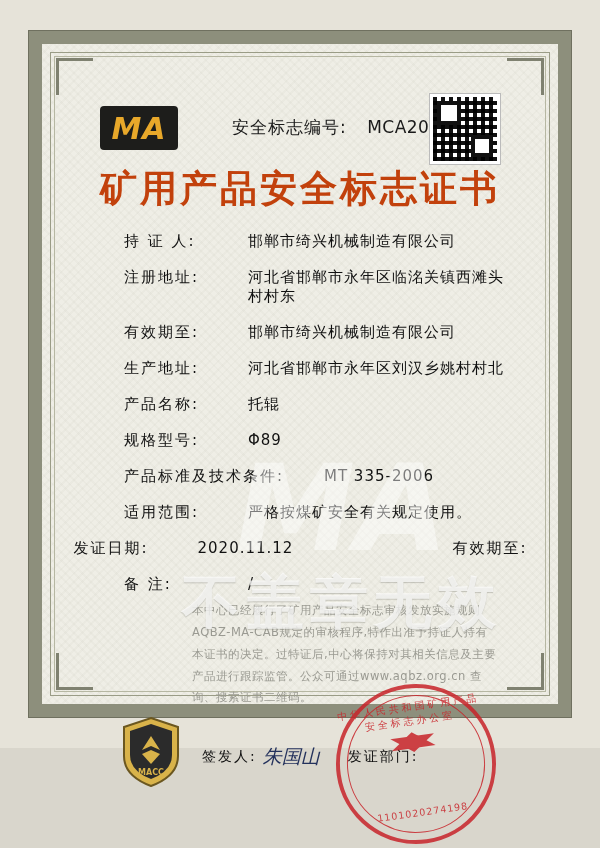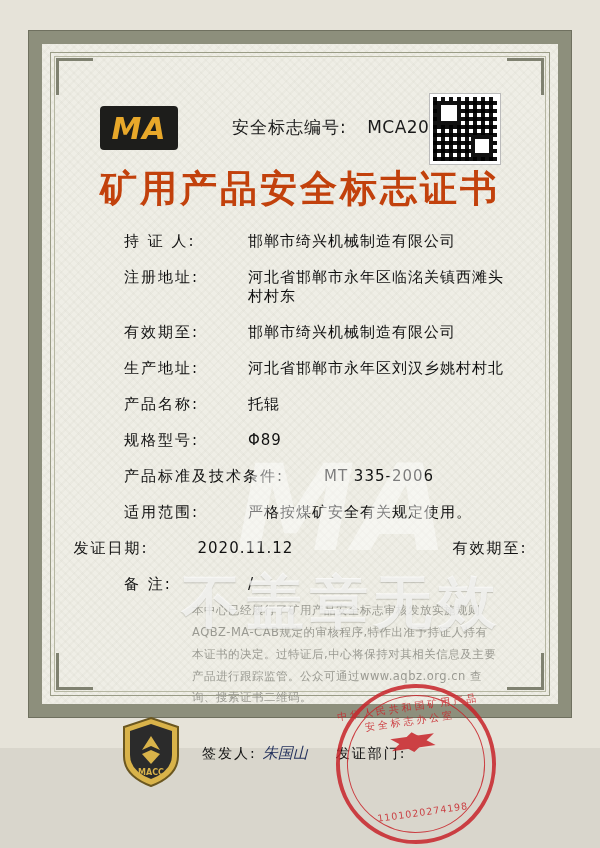--- a/index.html
+++ b/index.html
@@ -119,21 +119,21 @@
   .shield{
     position:absolute;left:78px;top:672px;width:62px;height:72px;font-weight:bold;
   }
   .sign-row{
     position:absolute;left:160px;top:700px;right:60px;
     display:flex;font-size:14px;color:#111;align-items:center;text-align:right;
   }
   .sign-label{letter-spacing:2px;}
   .sign-name{
     margin-left:6px;font-family:"DejaVu Serif","Liberation Serif",serif;
-    font-style:italic;color:#23315c;font-size:15px;
+    font-style:italic;color:#23315c;font-size:19px;
   }
   .dept-label{margin-left:28px;letter-spacing:2px;}
   
   .seal{
     position:absolute;right:62px;top:640px;width:152px;height:152px;
     border-radius:50%;border:4px solid #c8242a;
     opacity:.85;
     transform:rotate(-8deg);
   }
   .seal .ring{

